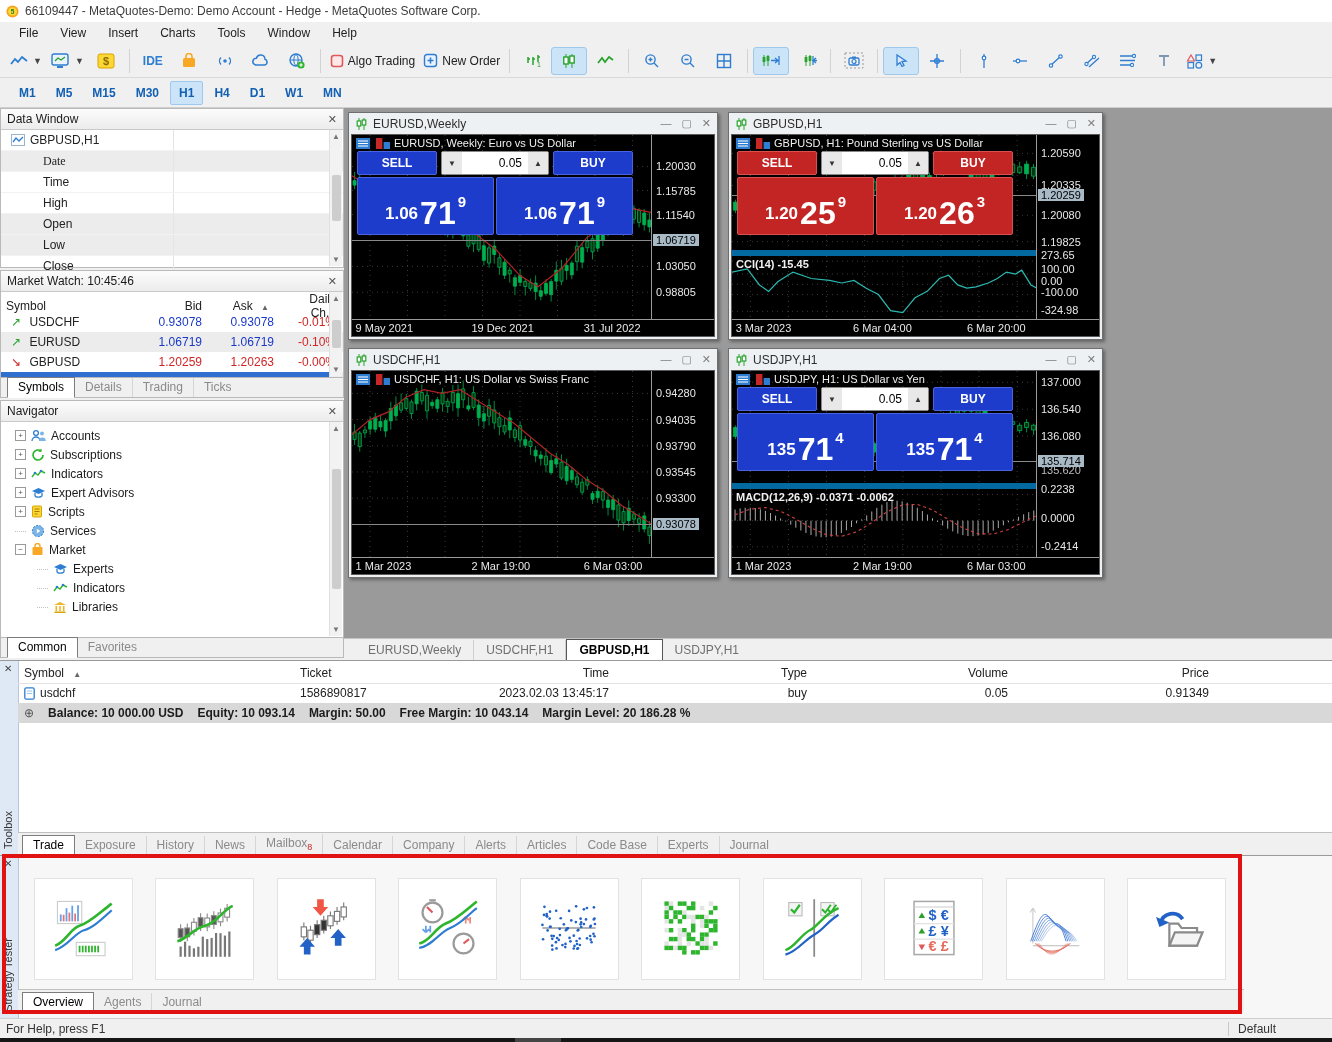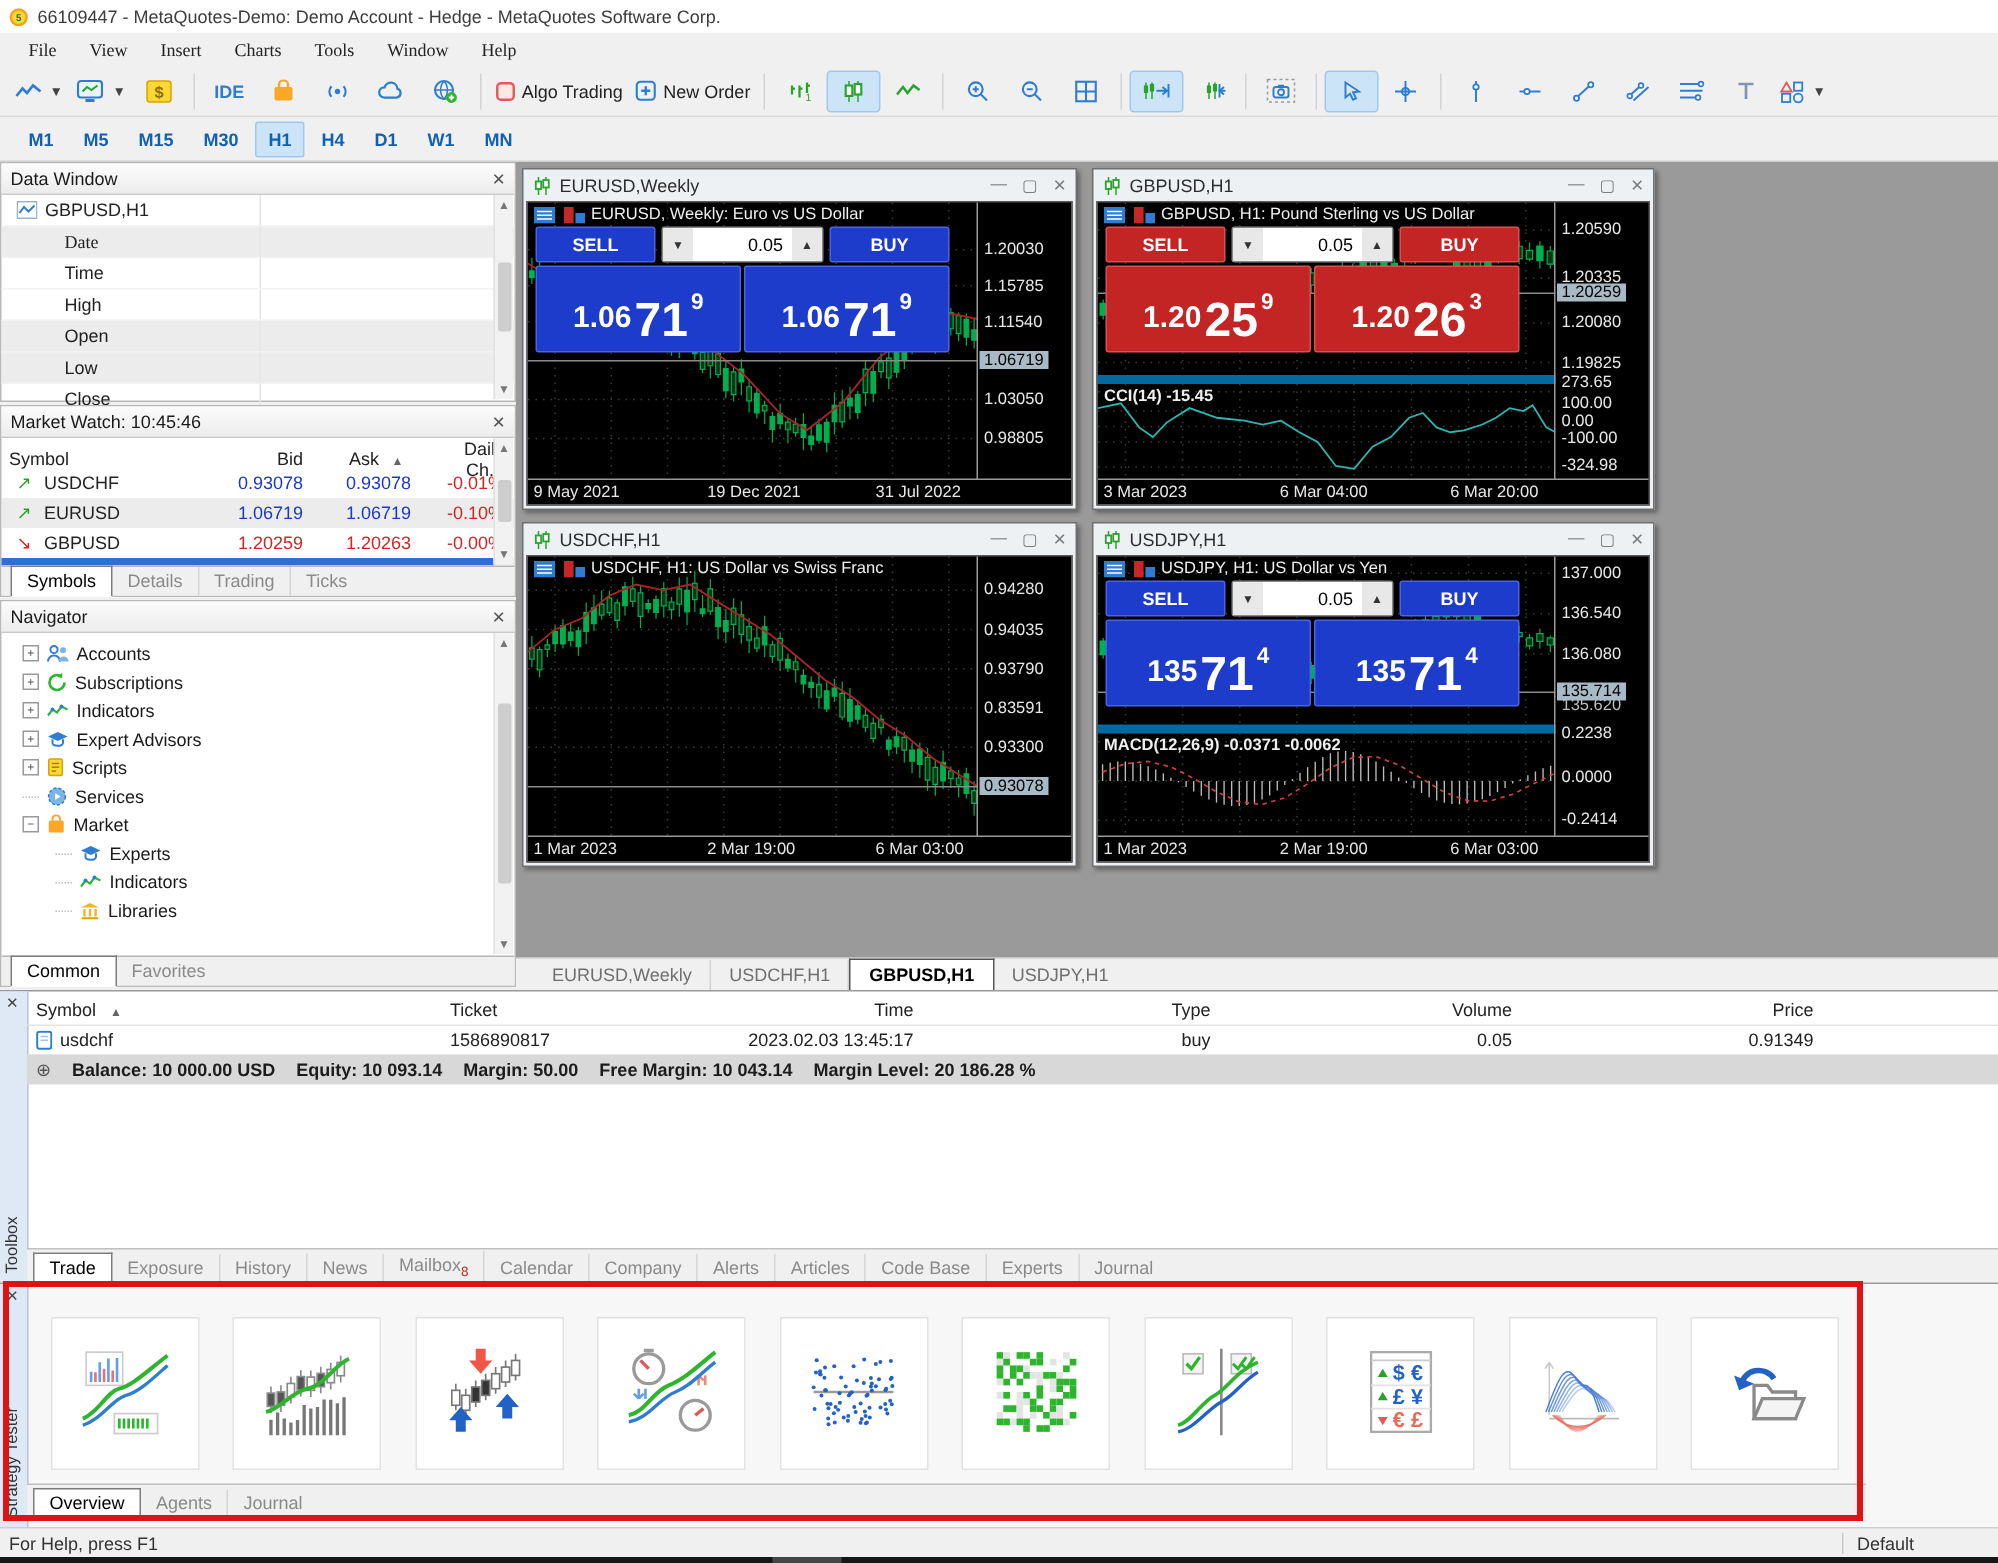--- a/index.html
+++ b/index.html
@@ -1,21 +1,21 @@
 <!DOCTYPE html>
 <html><head>
 <meta charset="utf-8">
 <style>
   html,body{margin:0;padding:0;background:#c8c8c8;}
   #app{position:relative;width:1332px;height:1042px;background:#f0f0f0;overflow:hidden;
        font-family:"Liberation Sans",sans-serif;font-size:12px;color:#222;-webkit-font-smoothing:antialiased;}
   
   .titlebar{position:absolute;left:0;top:0;width:100%;height:22px;background:#ffffff;display:flex;align-items:center;gap:6px;padding-left:6px;box-sizing:border-box;color:#3c3c3c;}
   .menubar{position:absolute;left:0;top:22px;width:100%;height:22px;background:#f0f0f0;display:flex;align-items:center;padding-left:8px;box-sizing:border-box;}
-  .menu-item{padding:18px 11px;color:#222;font-family:Liberation Serif, serif;}
+  .menu-item{padding:18px 11px;color:#222;}
   .toolbar{position:absolute;left:0;top:44px;width:100%;height:34px;background:#f0f0f0;border-bottom:1px solid #d9d9d9;display:flex;align-items:center;padding-left:6px;box-sizing:border-box;}
   .tbbtn{height:26px;min-width:28px;display:flex;align-items:center;justify-content:center;border-radius:3px;border:1px solid transparent;gap:4px;padding:0 3px;}
   .tbbtn.sel{background:#cce4f7;border-color:#9fc9ec;}
   .tbbtn .lbl{color:#222;}
   .tbsep{width:1px;height:24px;background:#d2d2d2;margin:0 5px;}
   .dd{font-size:9px;color:#444;margin-left:1px;}
   .tfbar{position:absolute;left:0;top:78px;width:100%;height:30px;background:#f0f0f0;border-bottom:1px solid #cfcfcf;display:flex;align-items:center;padding-left:10px;box-sizing:border-box;gap:2px;}
   .tf{color:#1160b4;font-weight:bold;padding:4px 8px;border-radius:2px;border:1px solid transparent;}
   .tf.active{background:#cce4f7;border-color:#9fc9ec;}
   
@@ -59,21 +59,21 @@
   svg.layer{position:absolute;inset:0;width:100%;height:100%;}
   
   .ocw{position:absolute;left:5px;top:16px;width:276px;z-index:6;}
   .ocw .r1{display:flex;height:24px;gap:4px;}
   .ocw .btn{flex:0 0 78px;display:flex;align-items:center;justify-content:center;color:#fff;font-weight:bold;border-radius:2px;}
   .ocw .step{flex:1;display:flex;background:#fff;border-radius:2px;overflow:hidden;border:1px solid #888;}
   .ocw .stbtn{flex:0 0 20px;display:flex;align-items:center;justify-content:center;background:#e8e8e8;color:#333;font-size:8px;}
   .ocw .stval{flex:1;display:flex;align-items:center;justify-content:flex-end;padding-right:6px;color:#000;}
   .ocw .r2{display:flex;gap:2px;margin-top:2px;height:58px;}
   .ocw .price{flex:1;display:flex;align-items:flex-end;justify-content:center;color:#fff;border-radius:2px;padding-bottom:6px;}
-  .ocw .pfx{font-size:20px;font-weight:bold;margin:0 2px 4px 0;}
+  .ocw .pfx{font-size:17px;font-weight:bold;margin:0 2px 4px 0;}
   .ocw .big{font-size:32px;font-weight:bold;line-height:0.9;}
   .ocw .sup{font-size:15px;font-weight:bold;margin:0 0 18px 2px;}
   .ocw.blue .btn,.ocw.blue .price{background:#1d3ccb;border:1px solid #4a63e0;}
   .ocw.red .btn,.ocw.red .price{background:#c32424;border:1px solid #d95050;}
   .charttabs{position:absolute;left:0;bottom:0;right:0;height:22px;background:#f0f0f0;display:flex;align-items:flex-end;padding-left:12px;box-sizing:border-box;border-top:1px solid #c4c4c4;}
   .ctab{padding:3px 12px;color:#6f6f6f;border-right:1px solid #cfcfcf;}
   .ctab:last-child{border-right:none;}
   .ctab.active{background:#fff;border:1px solid #555;border-bottom:1px solid #fff;color:#000;font-weight:bold;margin-bottom:-1px;}
   
   .toolbox{position:absolute;left:0;top:660px;width:1332px;height:195px;background:#fff;border-top:1px solid #9a9a9a;box-sizing:border-box;}
@@ -1112,21 +1112,21 @@
                 </svg>
                 <span>USDCHF, H1: US Dollar vs Swiss Franc</span>
               </div>
             </div>
 
     </div>
     <div class="paxis">
             <div class="ptick" style="top:12%;">0.94280</div>
             <div class="ptick" style="top:26%;">0.94035</div>
             <div class="ptick" style="top:40%;">0.93790</div>
-            <div class="ptick" style="top:54%;">0.83591</div>
+            <div class="ptick" style="top:54%;">0.93545</div>
             <div class="ptick" style="top:68%;">0.93300</div>
             <div class="pcur" style="top:82%;">0.93078</div>
           </div>
     <div class="taxis">
             <div class="ttick" style="left:1%;">1 Mar 2023</div>
             <div class="ttick" style="left:33%;">2 Mar 19:00</div>
             <div class="ttick" style="left:64%;">6 Mar 03:00</div>
           </div>
   </div>
       </div>

